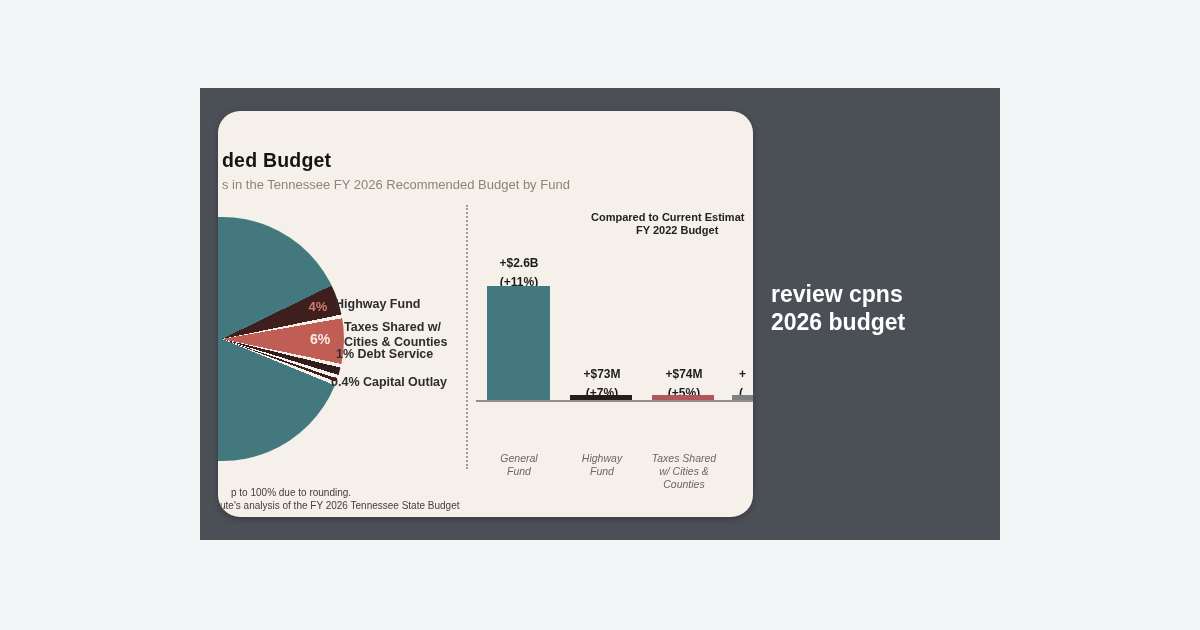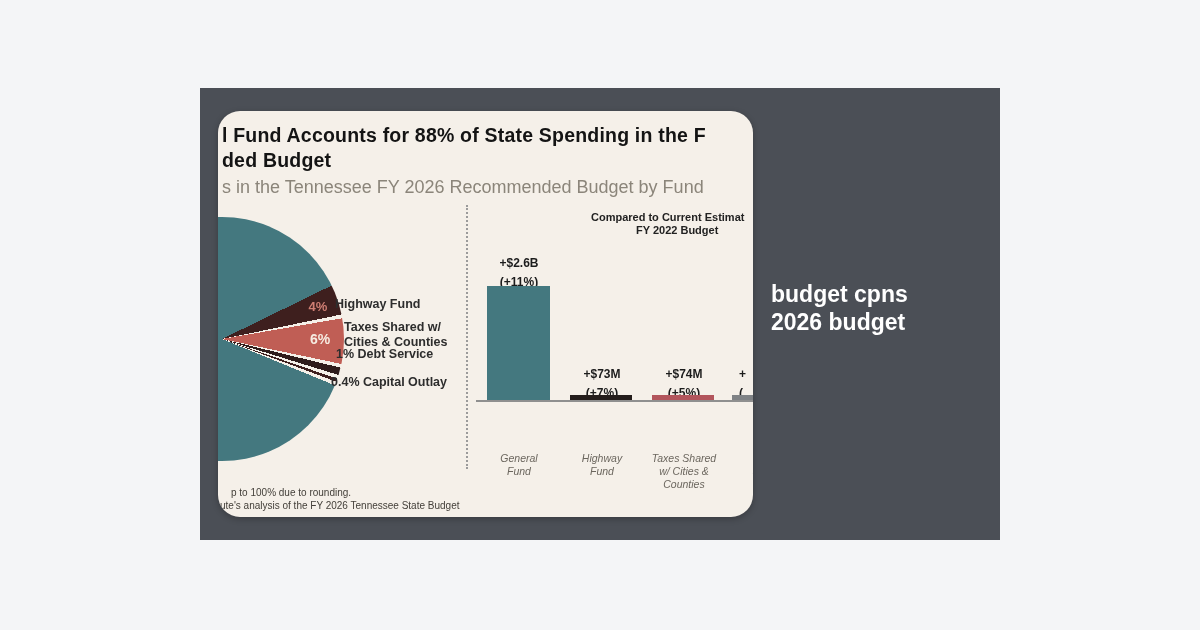--- a/index.html
+++ b/index.html
@@ -27,21 +27,21 @@
     border-radius:22px;
     overflow:hidden;
     box-shadow:0 2px 6px rgba(0,0,0,0.25);
   }
   .abs { position:absolute; }
   .title-line {
     left:4px; color:#141414; font-size:19.5px; font-weight:bold;
     white-space:nowrap; letter-spacing:0.2px;
   }
   .subtitle {
-    left:4px; top:66px; color:#8b857a; font-size:18px; white-space:nowrap;
+    left:4px; top:66px; color:#8b857a; font-size:13px; white-space:nowrap;
   }
   .pie {
     left:-118px; top:106px; width:244px; height:244px; border-radius:50%;
   }
   .pie-pct { text-align:center; font-weight:bold; white-space:nowrap; }
   .pct-4 { left:84px; top:188px; width:32px; font-size:13px; color:#cf7e73; }
   .pct-6 { left:86px; top:220px; width:32px; font-size:14px; color:#f6ece2; }
   .legend-line {
     color:#2d2d2d; font-size:12.5px; font-weight:600; white-space:nowrap;
   }
@@ -89,21 +89,20 @@
   .fn-1 { top:376px;margin-left:11px; }
   .fn-2 { top:389px; }
 </style>
 </head>
 <body>
 
 <div class="panel">
 
   <div class="card">
 
-    <div class="abs title-line" style="top:13px">l Fund Accounts for 88% of State Spending in the F</div>
     <div class="abs title-line" style="top:38px">ded Budget</div>
     <div class="abs subtitle">s in the Tennessee FY 2026 Recommended Budget by Fund</div>
 
     <div class="abs pie" id="pie" style="background: conic-gradient(from 64deg, rgb(62, 31, 30) 0deg, rgb(62, 31, 30) 14.4deg, rgb(245, 240, 233) 14.4deg, rgb(245, 240, 233) 16.2deg, rgb(192, 94, 85) 16.2deg, rgb(192, 94, 85) 37.8deg, rgb(245, 240, 233) 37.8deg, rgb(245, 240, 233) 39.6deg, rgb(47, 28, 27) 39.6deg, rgb(47, 28, 27) 43.2deg, rgb(245, 240, 233) 43.2deg, rgb(245, 240, 233) 45deg, rgb(62, 31, 30) 45deg, rgb(62, 31, 30) 46.5deg, rgb(245, 240, 233) 46.5deg, rgb(245, 240, 233) 48.3deg, rgb(68, 120, 127) 48.3deg, rgb(68, 120, 127) 360deg);"></div>
     <div class="abs pie-pct pct-4">4%</div>
     <div class="abs pie-pct pct-6">6%</div>
 
     <div class="abs legend-line lg-hw">Highway Fund</div>
     <div class="abs legend-line lg-tx1">Taxes Shared w/</div>
     <div class="abs legend-line lg-tx2">Cities &amp; Counties</div>
@@ -138,16 +137,16 @@
 <span>w/ Cities &amp;</span>
 <span>Counties</span></div>
     <div class="abs x-label xl-debt">
 <span>Service</span></div>
 
     <div class="abs footnote fn-1">p to 100% due to rounding.</div>
     <div class="abs footnote fn-2">ute's analysis of the FY 2026 Tennessee State Budget</div>
 
   </div>
 
-  <div class="task-text"><span>budget cpns</span>
+  <div class="task-text"><span>review cpns</span>
 <span>2026 budget</span></div>
 
 </div>
 
 </body></html>

